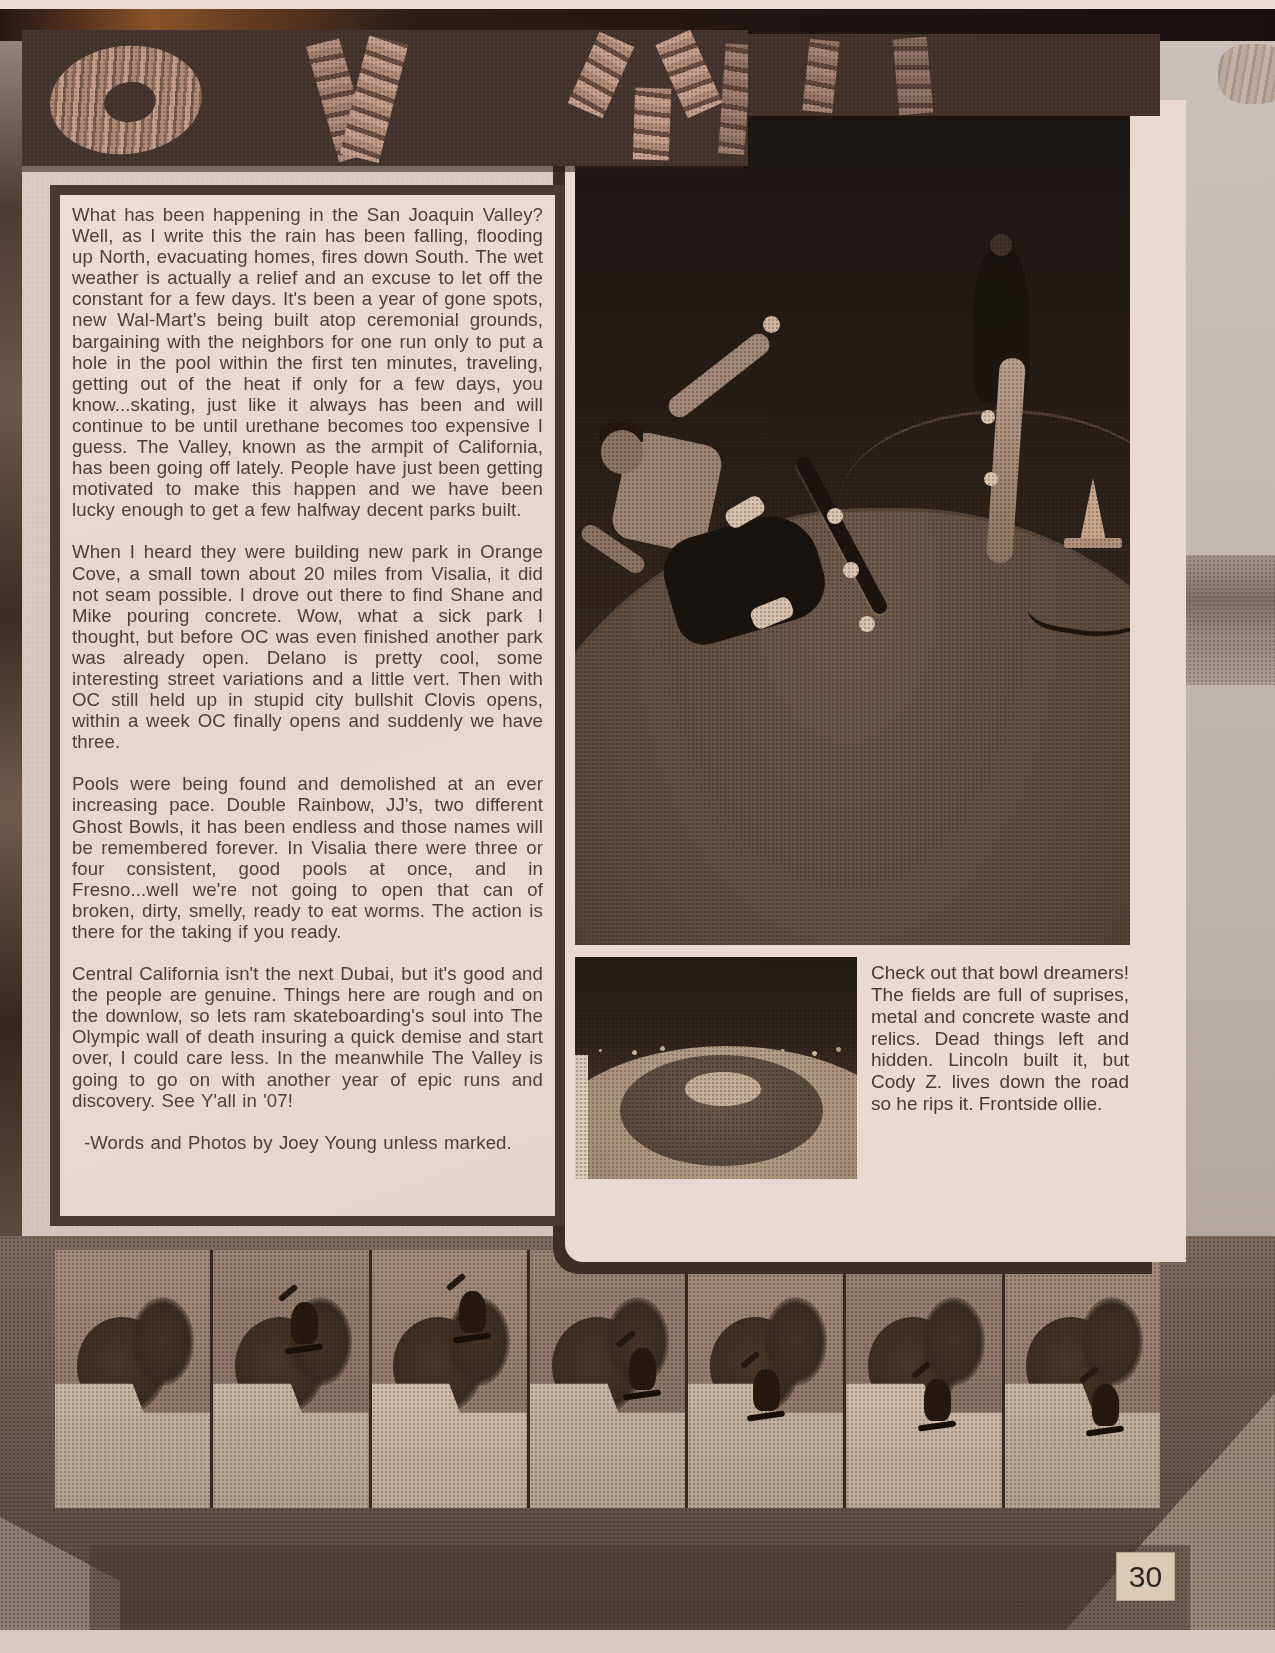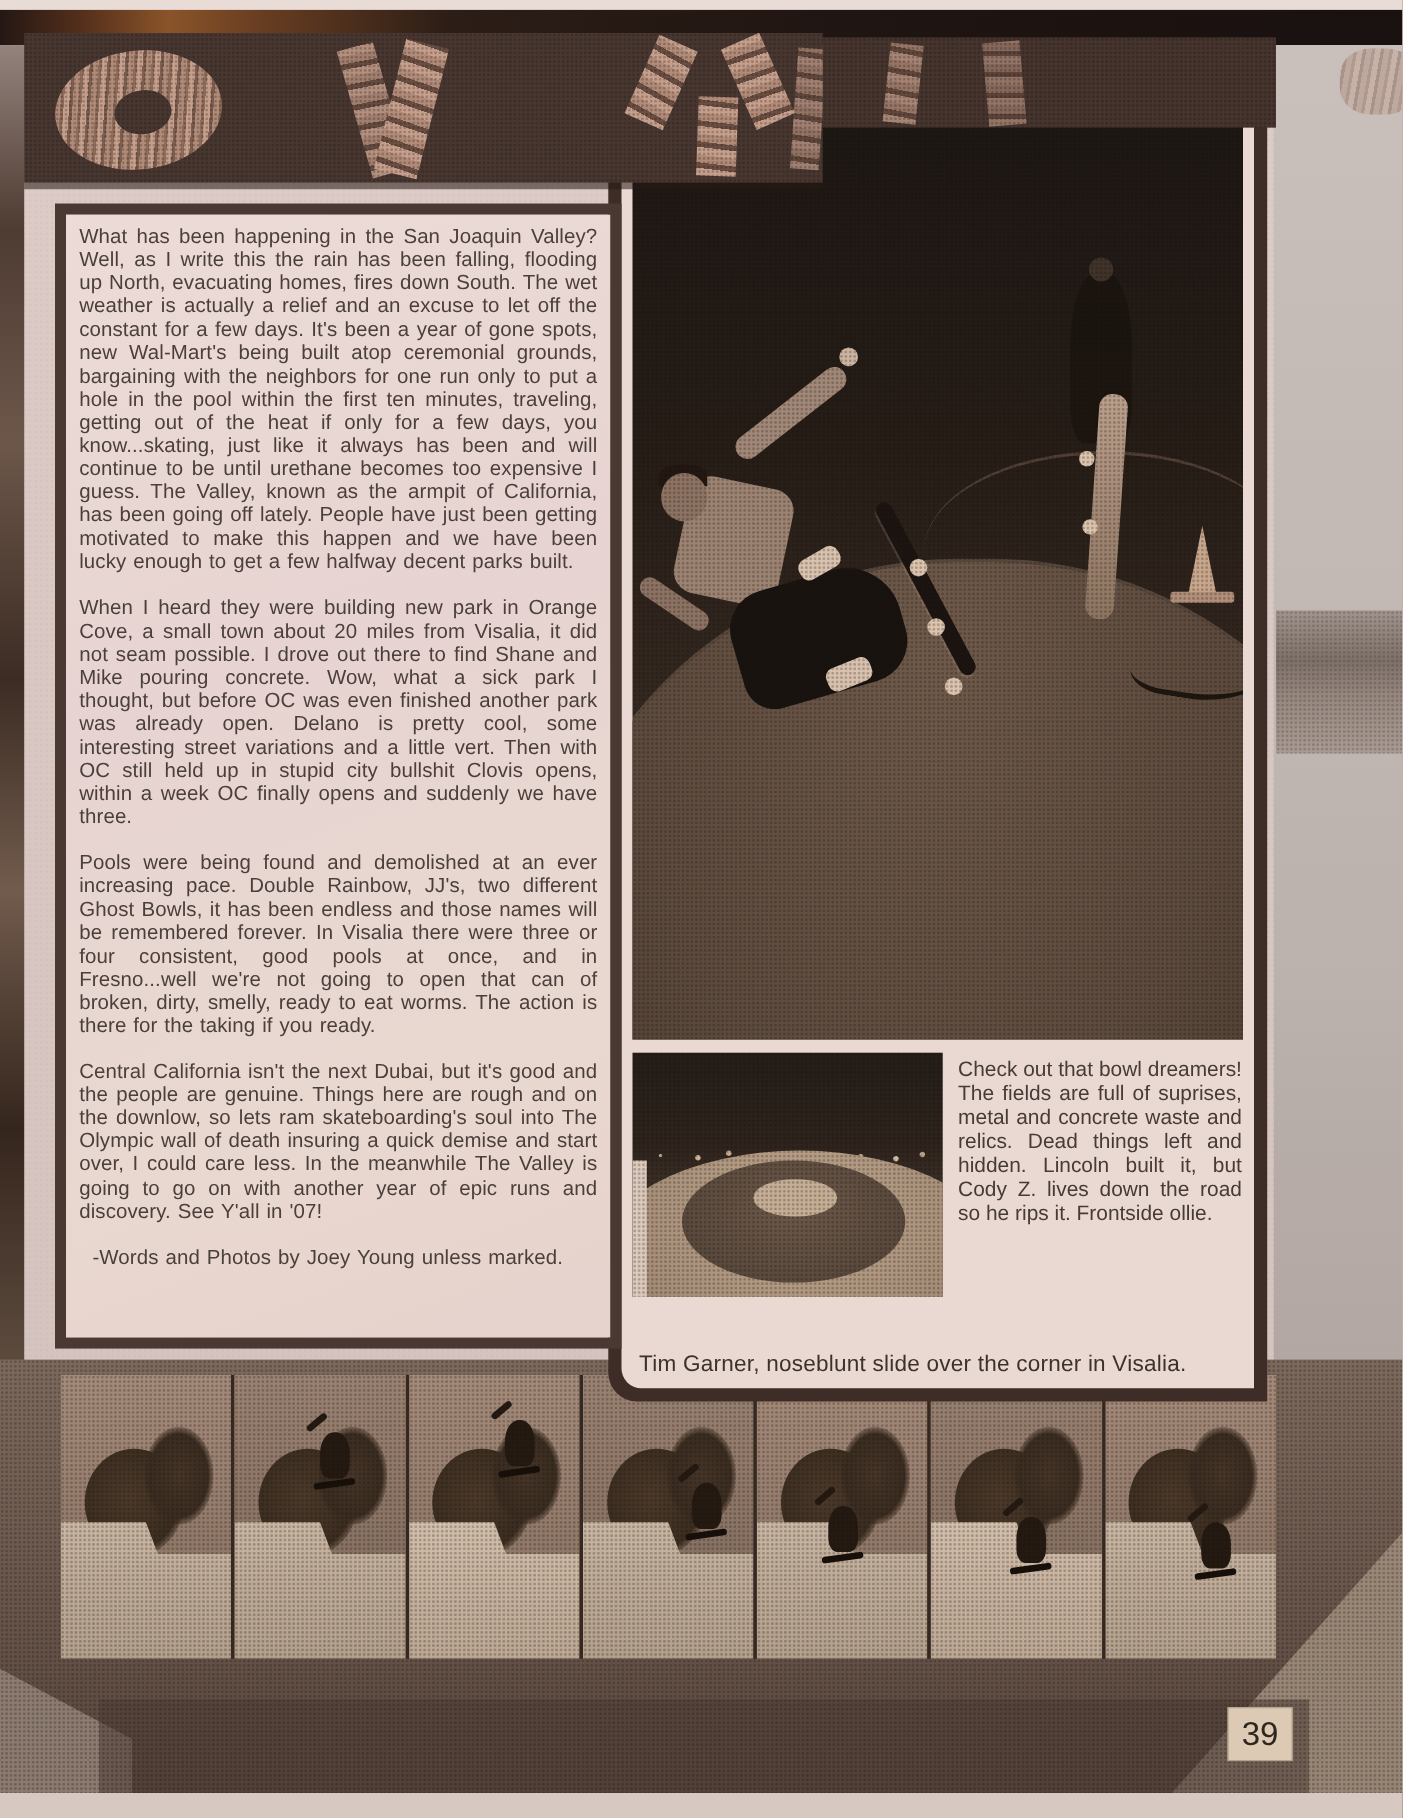--- a/index.html
+++ b/index.html
@@ -43,21 +43,21 @@
   .lf3b{left:648px;top:4px;width:38px;height:80px;transform:rotate(-24deg);}
   .lf3c{left:612px;top:58px;width:36px;height:72px;transform:rotate(2deg);}
   .lf4{left:700px;top:14px;width:26px;height:110px;transform:rotate(4deg);opacity:.7;}
   .lf5{left:58px;top:6px;width:30px;height:72px;transform:rotate(6deg);opacity:.75;}
   .lf6{left:148px;top:4px;width:34px;height:76px;transform:rotate(-5deg);opacity:.6;}
   .lf7{left:470px;top:10px;width:70px;height:60px;border-radius:40%;opacity:.45;}
 
   
   .photo-frame{position:absolute;left:553px;top:88px;width:599px;height:1186px;background:#3d2d26;
         border-bottom-left-radius:26px;}
-  .photo-inner{position:absolute;left:12px;top:12px;width:575px;height:1162px;background:#ead9d2;
+  .photo-inner{position:absolute;left:12px;top:12px;width:621px;height:1162px;background:#ead9d2;
         border-bottom-left-radius:18px;}
   .main-photo{position:absolute;left:10px;top:10px;width:555px;height:835px;overflow:hidden;
         background:linear-gradient(180deg,#1d1714 0%,#261d17 35%,#332820 62%,#41332a 85%,#4a3a2f 100%);}
   .mp-bowl{position:absolute;left:-15%;bottom:-44%;width:142%;height:96%;border-radius:48%;
         background:radial-gradient(ellipse at 45% 10%,#6f5a4b 0%,#5c4a3d 45%,#463729 78%);
         box-shadow:0 -3px 0 rgba(195,165,142,.28);}
   .mp-farline{position:absolute;right:-40px;top:300px;width:330px;height:180px;border-radius:50%;
         border-top:3px solid rgba(185,152,128,.28);background:transparent;}
   .mp-figure{position:absolute;left:398px;top:138px;width:56px;height:155px;opacity:.5;
         background:#15100b;border-radius:42% 42% 22% 22%;}
@@ -245,21 +245,20 @@
       <div class="bowl-photo dots">
         <div class="bp-lights"></div>
         <div class="bp-deck"></div>
         <div class="bp-pool"></div>
         <div class="bp-island"></div>
         <div class="bp-sliver"></div>
       </div>
 
       <div class="bowl-caption">Check out that bowl dreamers!  The fields are full of suprises, metal and concrete waste and relics.  Dead things left and hidden.  Lincoln built it, but Cody Z. lives down the road so he rips it. Frontside ollie.</div>
 
-      <div class="main-caption">Tim Garner, noseblunt slide over the corner in Visalia.</div>
     </div>
   </div>
 
   <div class="masthead dots">
     <div class="lf lf1"></div>
     <div class="lf1-hole"></div>
     <div class="lf rungs lf2b"></div>
     <div class="lf rungs lf2a"></div>
     <div class="lf rungs lf3a"></div>
     <div class="lf rungs lf3b"></div>
@@ -276,16 +275,16 @@
     <p>What has been happening in the San Joaquin Valley?  Well, as I write this the rain has been falling, flooding up North, evacuating homes, fires down South.  The wet weather is actually a relief and an excuse to let off the constant for a few days. It's been a year of gone spots, new Wal-Mart's being built atop ceremonial grounds, bargaining with the neighbors for one run only to put a hole in the pool within the first ten minutes, traveling, getting out of the heat if only for a few days,  you know...skating, just like it always has been and will continue to be until urethane becomes too expensive I guess.   The Valley, known as the armpit of California, has been going off lately. People have just been getting motivated to make this happen and we have been lucky enough to get a few halfway decent parks built.</p>
     <p>When I heard they were building new park in Orange Cove, a small town about 20 miles from Visalia, it did not seam possible.  I drove out there to find Shane and Mike pouring concrete.  Wow, what a sick park I thought, but before OC was even finished another park was already open.  Delano is pretty cool, some interesting street variations and a little vert.  Then with OC still held up in stupid city bullshit Clovis opens, within a week OC finally opens and suddenly we have three.</p>
     <p>Pools were being found and demolished at an ever increasing pace.   Double Rainbow, JJ's, two different Ghost Bowls, it has been endless and those names will be remembered forever.   In Visalia there were three or four consistent, good pools at once, and in Fresno...well we're not going to open that can of broken, dirty, smelly, ready to eat worms.  The action is there for the taking if you ready.</p>
     <p>Central California isn't the next Dubai, but it's good and the people are genuine. Things here are rough and on the downlow, so lets ram skateboarding's soul into The Olympic wall of death insuring a quick demise and start over, I could care less. In the meanwhile The Valley is going to go on with another year of epic runs and discovery.  See Y'all in '07!</p>
     <p class="byline">-Words and Photos by Joey Young unless marked.</p>
   </div>
 
   <div class="bottom-edge"></div>
 
   <div class="page-number">
-    <span>39</span>
+    <span>30</span>
   </div>
 
 </div>
 
 </body></html>

